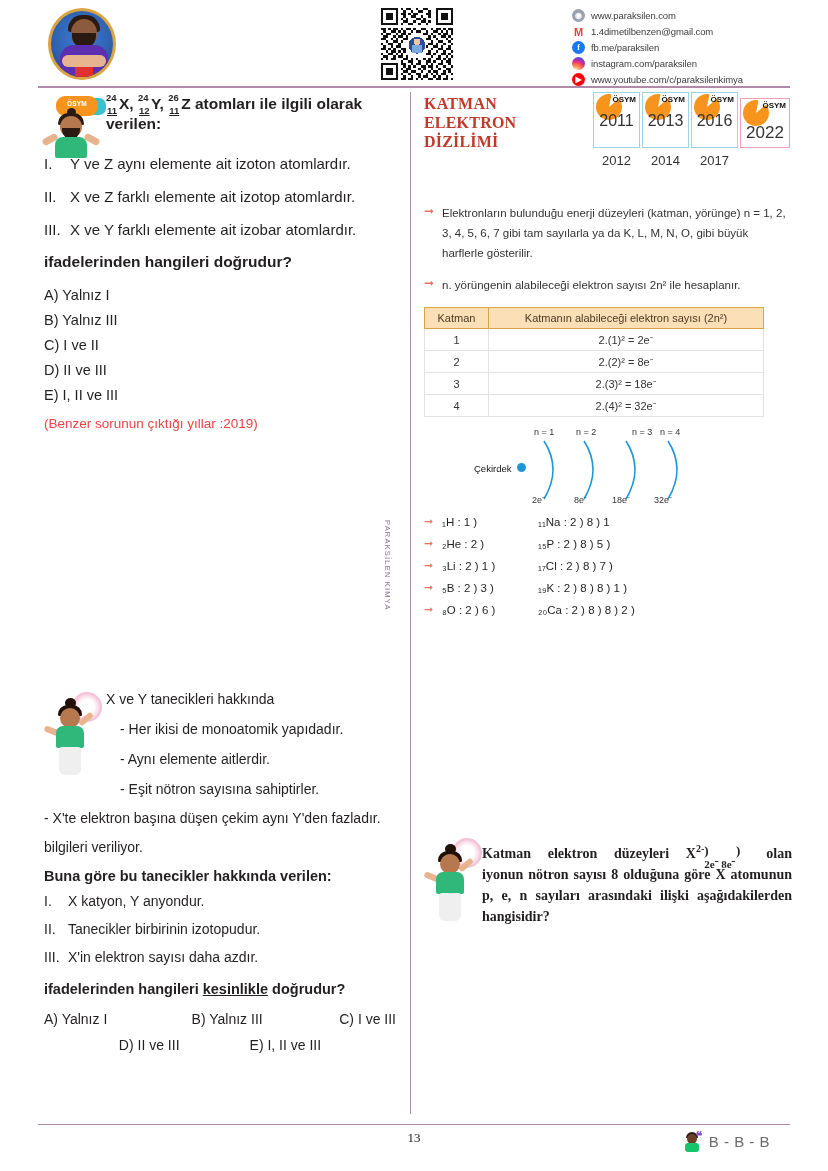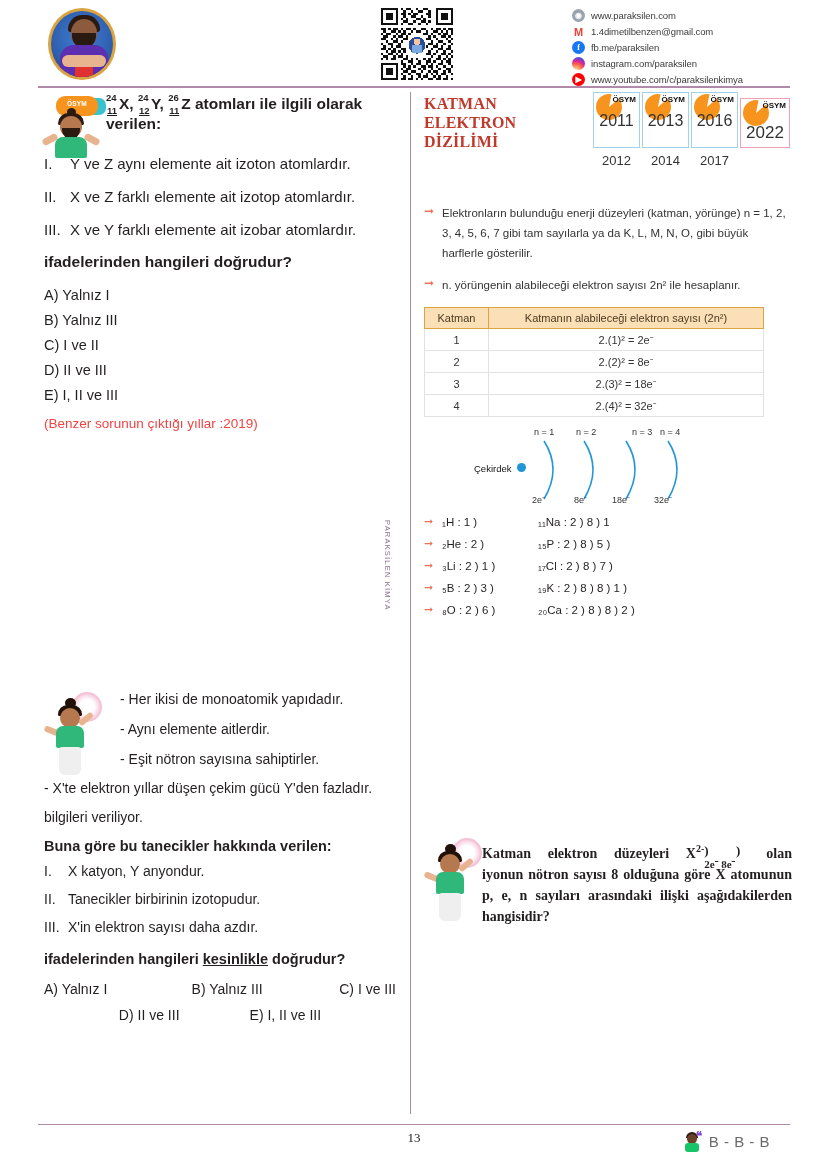--- a/index.html
+++ b/index.html
@@ -506,25 +506,26 @@
         <div class="net-h"></div>
       <div class="w-armR"></div>
         <div class="w-armL"></div>
       <div class="w-bun"></div>
         <div class="w-hair"></div>
         <div class="w-head"></div>
       <div class="w-body"></div>
         <div class="w-legs"></div>
     </div>
     <div class="q2-lines">
+      <div class="q2-l">X ve Y tanecikleri hakkında</div>
       <div class="q2-l ind">- Her ikisi de monoatomik yapıdadır.</div>
       <div class="q2-l ind">- Aynı elemente aitlerdir.</div>
       <div class="q2-l ind">- Eşit nötron sayısına sahiptirler.</div>
     </div>
-    <div class="q2-just">-  X'te elektron yıllar düşen çekim gücü Y'den fazladır.</div>
+    <div class="q2-just">-  X'te elektron başına düşen çekim aynı Y'den fazladır.</div>
     <div class="q2-plain">bilgileri veriliyor.</div>
     <div class="q2-ask">Buna göre bu tanecikler hakkında verilen:</div>
 
     <div class="q2-roman">
       <span class="rl">I.</span>
       <span>X katyon, Y anyondur.</span>
     </div>
     <div class="q2-roman">
       <span class="rl">II.</span>
       <span>Tanecikler birbirinin izotopudur.</span>

